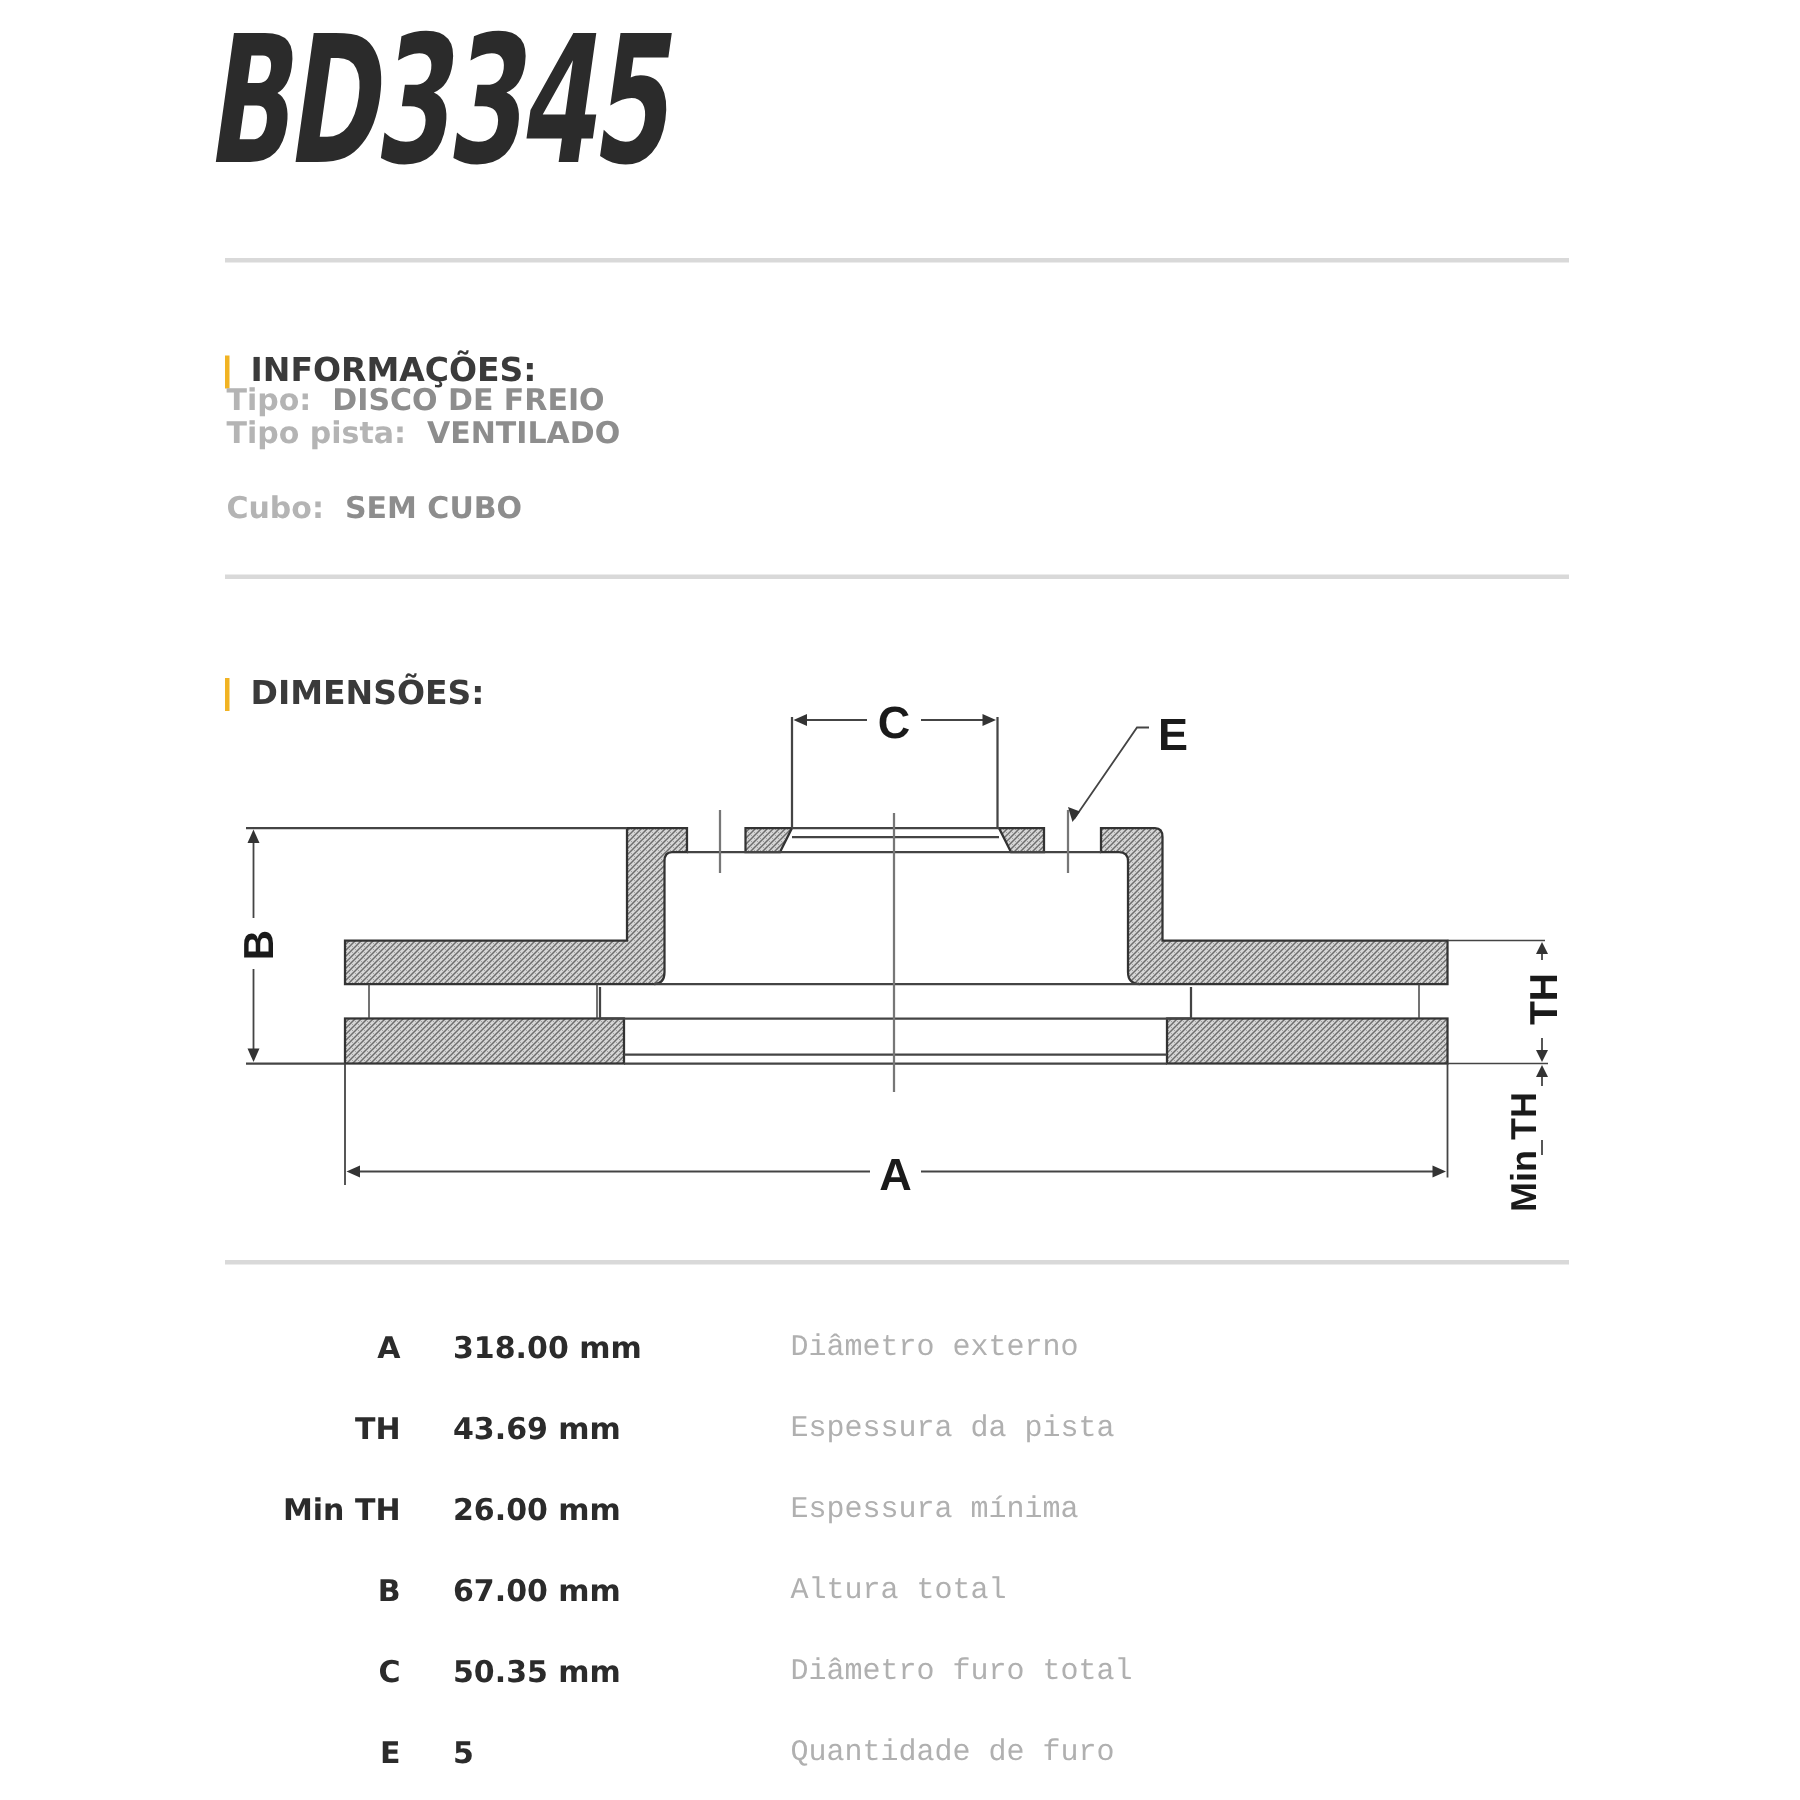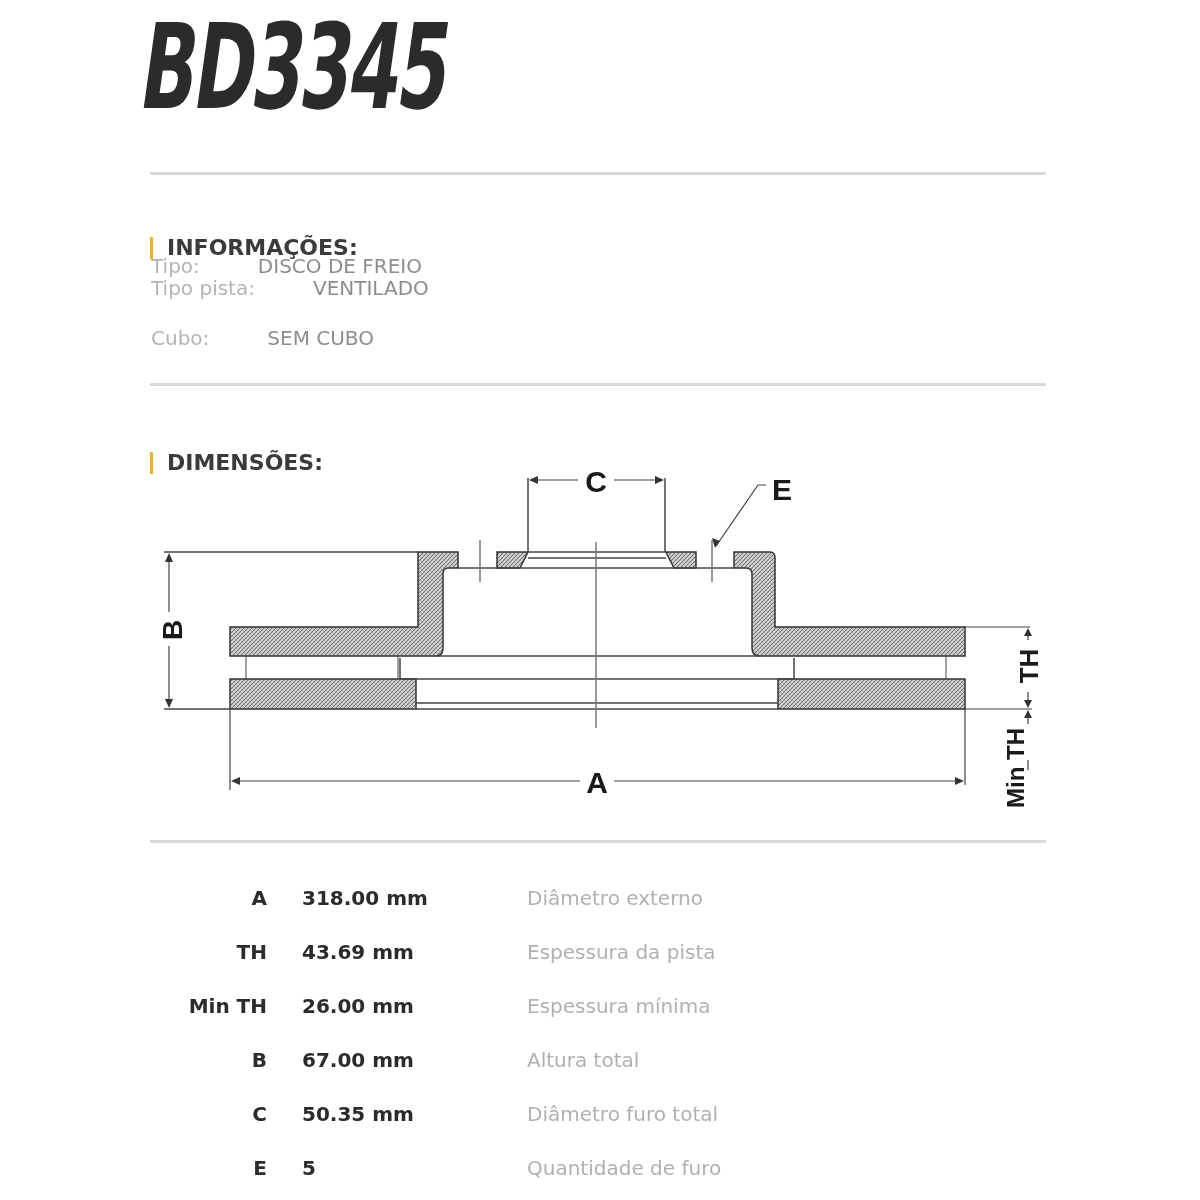--- a/index.html
+++ b/index.html
@@ -13,28 +13,28 @@
       transform: skewX(-8deg) scaleX(0.62);
       transform-origin: left top;
       line-height: 130px;
     }
     .sep { left: 150px; width: 896px; height: 3px; background: #d9d9d9; }
     .sec-title {
       left: 150px; font-weight: bold; font-size: 22px; color: #3a3a3a;
       display: flex; align-items: center; margin-top: 32px;
     }
     .bar { display: inline-block; width: 3px; height: 22px; background: #f1b323; margin-right: 14px; }
-    .info-row { left: 151px; font-size: 20px; font-weight: normal; display: flex; }
+    .info-row { left: 151px; font-size: 20px; font-weight: bold; display: flex; }
     .info-label { color: #b4b4b4; margin-right: 14px; }
-    .info-value { color: #8d8d8d; margin-left: 44px; }
+    .info-value { color: #8d8d8d; }
     .dims { left: 160px; top: 874px; width: 700px; }
     .dim-row { position: absolute; left: 0; width: 700px; height: 40px; display: flex; align-items: center; font-size: 20px; }
     .dim-key { width: 107px; text-align: right; font-weight: bold; color: #2b2b2b; }
     .dim-val { position: absolute; left: 142px; font-weight: bold; color: #2b2b2b; text-align: center; }
-    .dim-desc { position: absolute; left: 367px; color: #b0b0b0; }
+    .dim-desc { position: absolute; left: 367px; color: #b0b0b0; font-family: Liberation Mono, monospace; }
     svg text { font-family: "Liberation Sans", sans-serif; font-weight: bold; fill: #1a1a1a; }
   </style>
 </head>
 <body>
 
 <div class="abs code">BD3345</div>
 
 <div class="abs sep" style="top:172px"></div>
 
 <div class="abs sec-title" style="top:203px">

